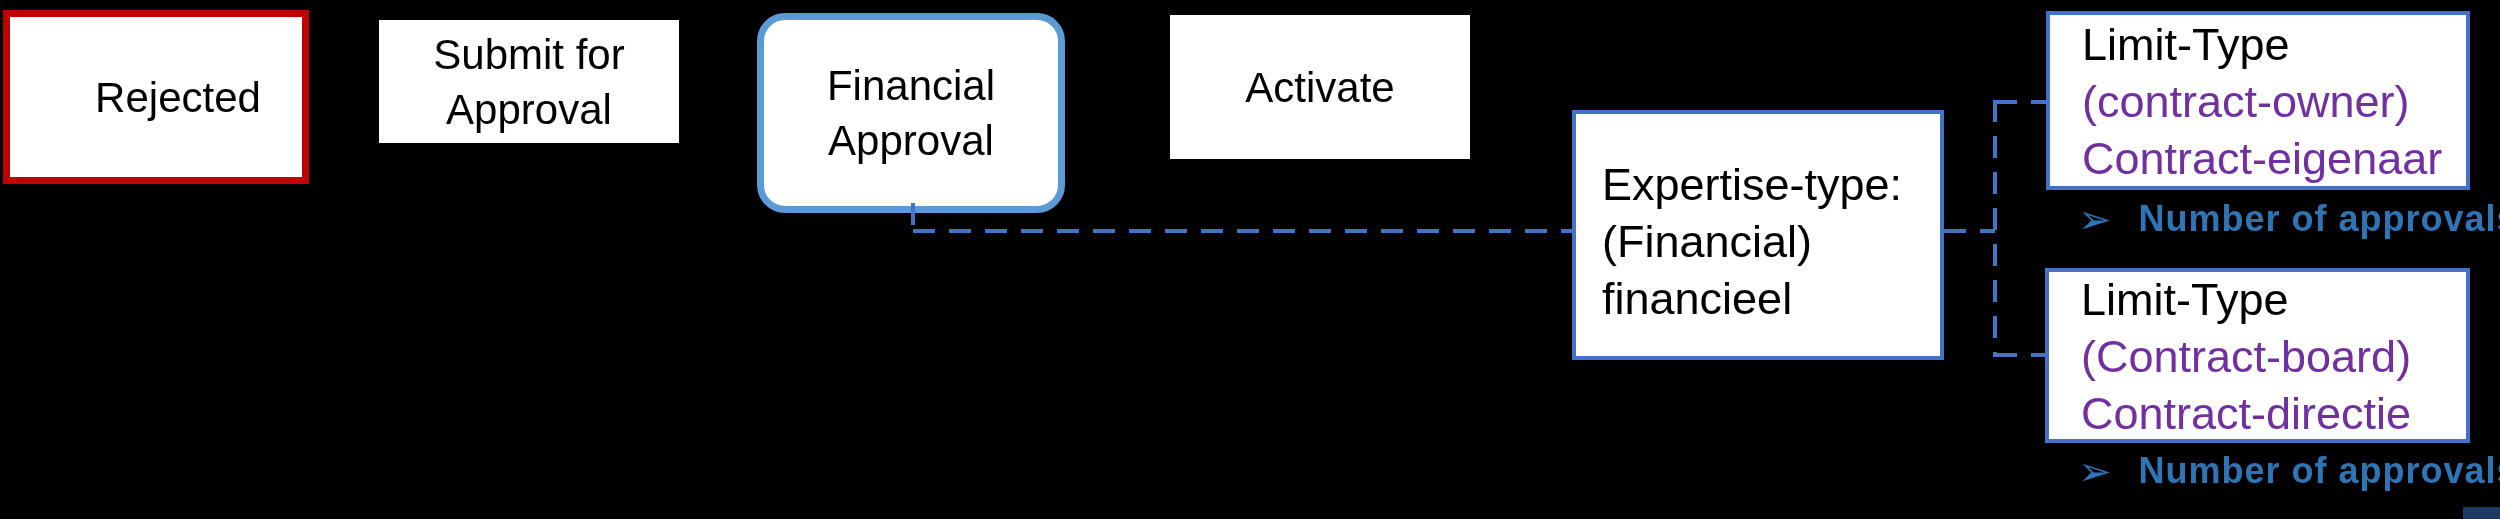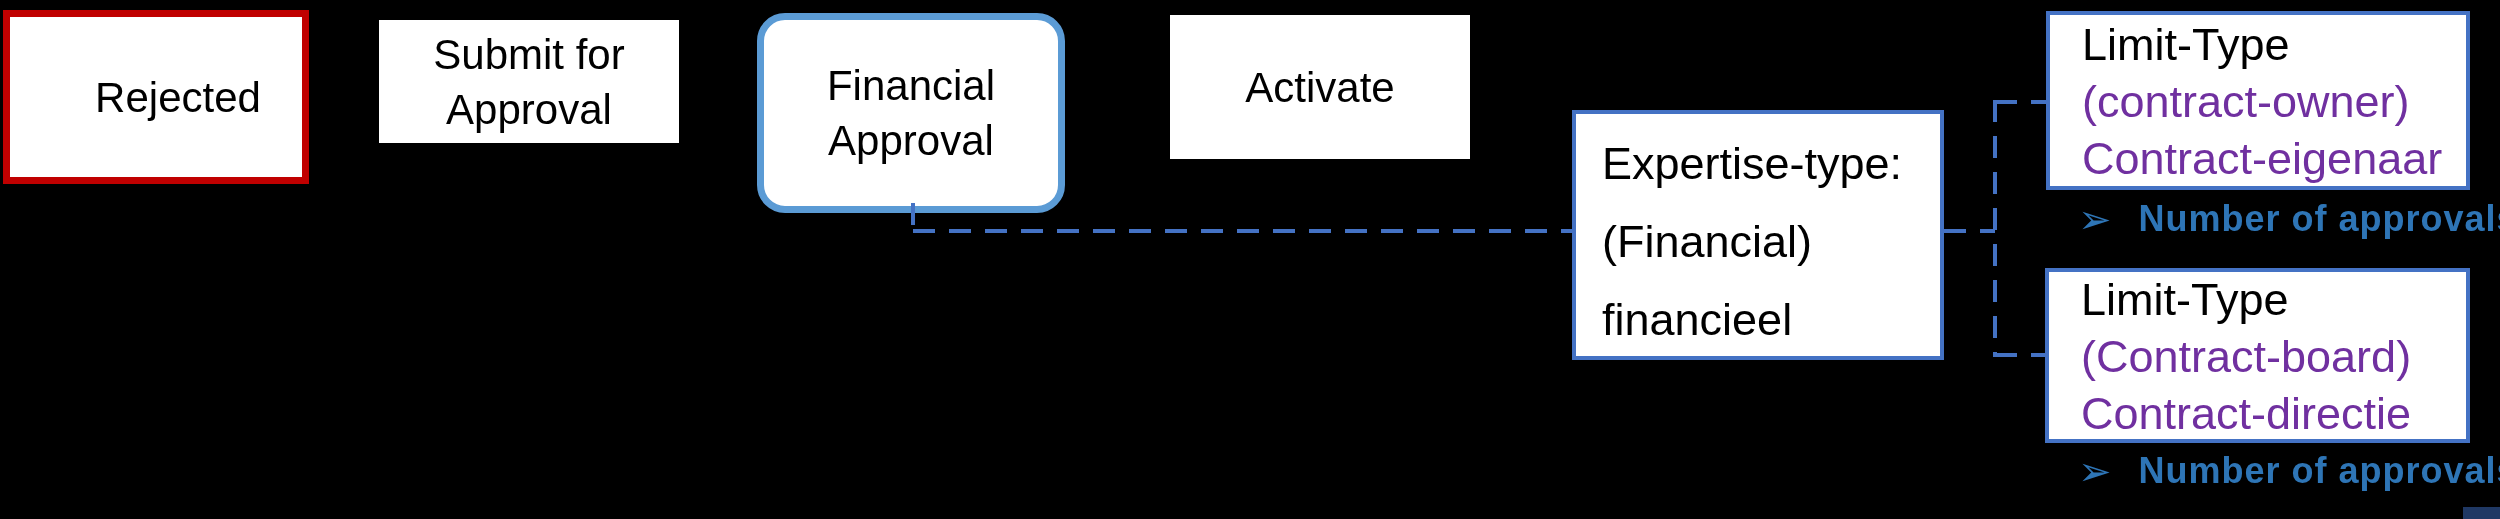--- a/index.html
+++ b/index.html
@@ -36,21 +36,21 @@
   .box.bordered-blue{border:4px solid var(--accent-blue);}
   .box.left-text{
     align-items:flex-start;justify-content:center;
     text-align:left;
     font-size:45px;line-height:57px;
   }
   #box-rejected{left:3px;top:10px;width:306px;height:174px;padding-left:44px;}
   #box-submit{left:379px;top:20px;width:300px;height:123px;}
   #box-financial{left:757px;top:13px;width:308px;height:200px;border-radius:28px;}
   #box-activate{left:1140px;top:15px;width:300px;height:144px;margin-left:30px;}
-  #box-expertise{left:1572px;top:110px;width:372px;height:250px;padding:12px 8px 0 26px;gap:21px;}
+  #box-expertise{left:1572px;top:110px;width:372px;height:250px;padding:12px 8px 0 26px;}
   #box-limit-owner{left:2046px;top:11px;width:424px;height:179px;padding:2px 8px 0 32px;}
   #box-limit-board{left:2045px;top:268px;width:425px;height:175px;padding:2px 8px 0 32px;}
   .purple-line{color:var(--purple);}
   .note{
     position:absolute;
     display:flex;align-items:center;
     color:var(--note-blue);
     font-size:36px;font-weight:700;letter-spacing:1px;
     white-space:nowrap;
   }

